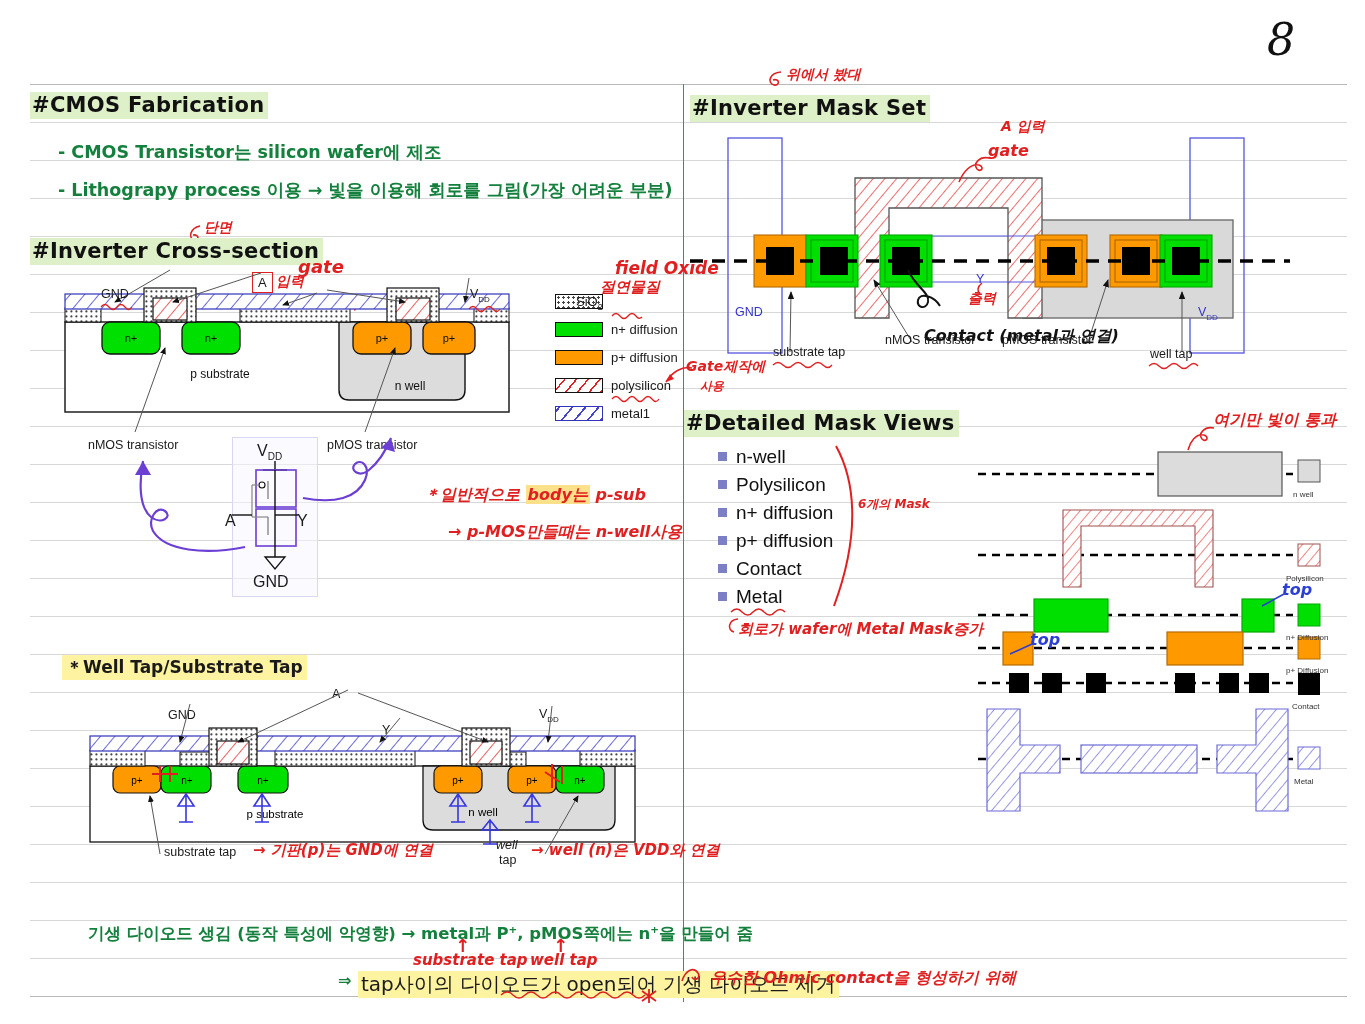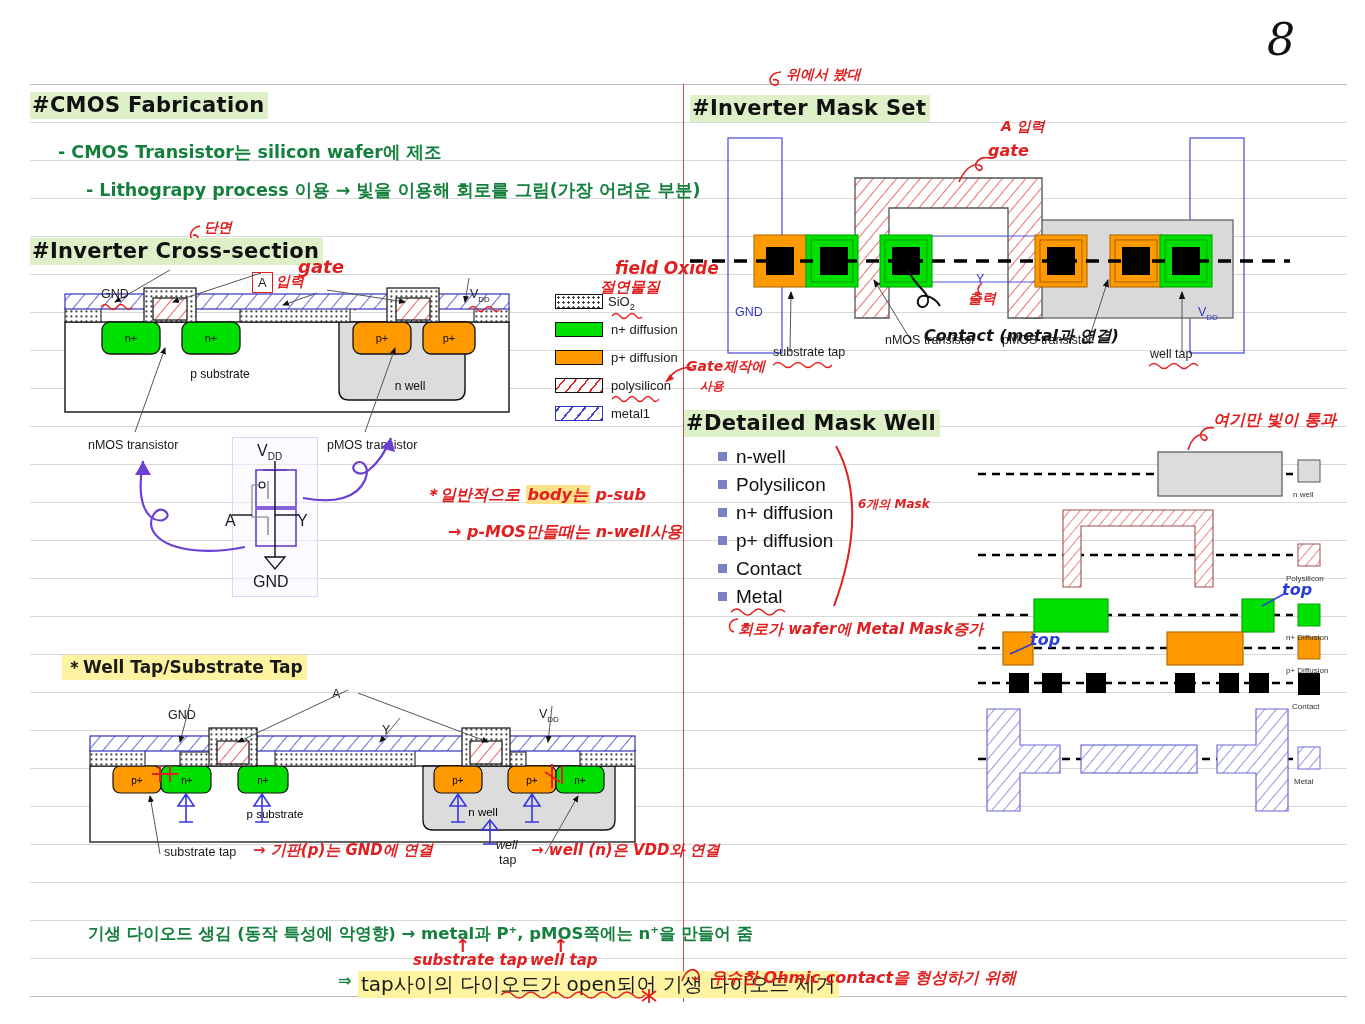--- a/index.html
+++ b/index.html
@@ -89,21 +89,21 @@
     <div class="rule" style="top:958px;"></div>
     <div class="rule dark" style="top:996px;"></div>
   </div>
   <div class="margin-line" style="left:683px;"></div>
 
   <div class="pagenum">8</div>
 
   <div class="heading" style="left:30px; top:92px;">#CMOS Fabrication</div>
 
   <div class="bullet-line" style="left:58px; top:140px;">- CMOS Transistor는 silicon wafer에 제조</div>
-  <div class="bullet-line" style="left:58px; top:178px;margin-left:28px;">- Lithograpy process 이용 → 빛을 이용해 회로를 그림(가장 어려운 부분)</div>
+  <div class="bullet-line" style="left:58px; top:178px;">- Lithograpy process 이용 → 빛을 이용해 회로를 그림(가장 어려운 부분)</div>
 
   <div class="ann" style="left:204px; top:219px; font-size:14px;">단면</div>
   <svg style="left:186px; top:224px; width:26px; height:22px;">
     <path d="M14,2 C4,4 2,14 8,16 C13,18 14,10 7,11" fill="none" stroke="#e02020" stroke-width="1.6"></path>
   </svg>
 
   <div class="heading" style="left:30px; top:238px;">#Inverter Cross-section</div>
 
   <div style="position:absolute;left:252px;top:272px;width:21px;height:21px;border:1.4px solid #e02020;"></div>
   <div class="lbl" style="left:258px; top:275px; font-size:13px;">A</div>
@@ -188,21 +188,21 @@
   <div class="lbl" style="left:327px; top:438px;">pMOS transistor</div>
 
   <div class="ann" style="left:587px; top:258px; font-size:17px;margin-left:28px;">field Oxide</div>
   <div class="ann" style="left:600px; top:278px; font-size:15px;">절연물질</div>
 
   <div>
     <div class="layerbox" style="left:555px; top:294px; width:48px; height:15px; border:1.2px solid #111;
                 background:#fff;
                 background-image: radial-gradient(#444 1.1px, transparent 1.1px);
                 background-size: 5px 5px;"></div>
-    <div class="lbl" style="left:608px; top:294px; font-size:13px;">
+    <div class="lbl" style="left:576px; top:294px; font-size:13px;">
       <span>SiO</span><sub style="font-size:9px">2</sub>
     </div>
     <svg style="left:611px;top:311px;width:32px;height:8px;">
       <path d="M1,5 q4,-5 8,0 q4,5 8,0 q4,-5 8,0 q3,4 6,1" fill="none" stroke="#e02020" stroke-width="1.3"></path>
     </svg>
 
     <div class="layerbox" style="left:555px; top:322px; width:48px; height:15px; border:1.2px solid #111; background:#00e000;"></div>
     <div class="lbl" style="left:611px; top:322px; font-size:13px;">n+ diffusion</div>
 
     <div class="layerbox" style="left:555px; top:350px; width:48px; height:15px; border:1.2px solid #111; background:#ff9900;"></div>
@@ -442,21 +442,21 @@
   <svg style="left:772px; top:360px; width:72px; height:8px;">
     <path d="M1,5 q5,-5 10,0 q5,5 10,0 q5,-5 10,0 q5,5 10,0 q5,-5 10,0 q5,5 9,0" fill="none" stroke="#e02020" stroke-width="1.3"></path>
   </svg>
   <div class="lbl" style="left:885px; top:333px;">nMOS transistor</div>
   <div class="lbl" style="left:1002px; top:333px;">pMOS transistor</div>
   <div class="lbl" style="left:1150px; top:347px;">well tap</div>
   <svg style="left:1148px; top:361px; width:56px; height:8px;">
     <path d="M1,5 q5,-5 10,0 q5,5 10,0 q5,-5 10,0 q5,5 10,0 q5,-5 9,0" fill="none" stroke="#e02020" stroke-width="1.3"></path>
   </svg>
 
-  <div class="heading" style="left:684px; top:410px;">#Detailed Mask Well</div>
+  <div class="heading" style="left:684px; top:410px;">#Detailed Mask Views</div>
 
   <div>
     <div class="mask-list-item" style="left:718px; top:446px;">
       <span class="msq"></span><span>n-well</span>
     </div>
     <div class="mask-list-item" style="left:718px; top:474px;">
       <span class="msq"></span><span>Polysilicon</span>
     </div>
     <div class="mask-list-item" style="left:718px; top:502px;">
       <span class="msq"></span><span>n+ diffusion</span>

